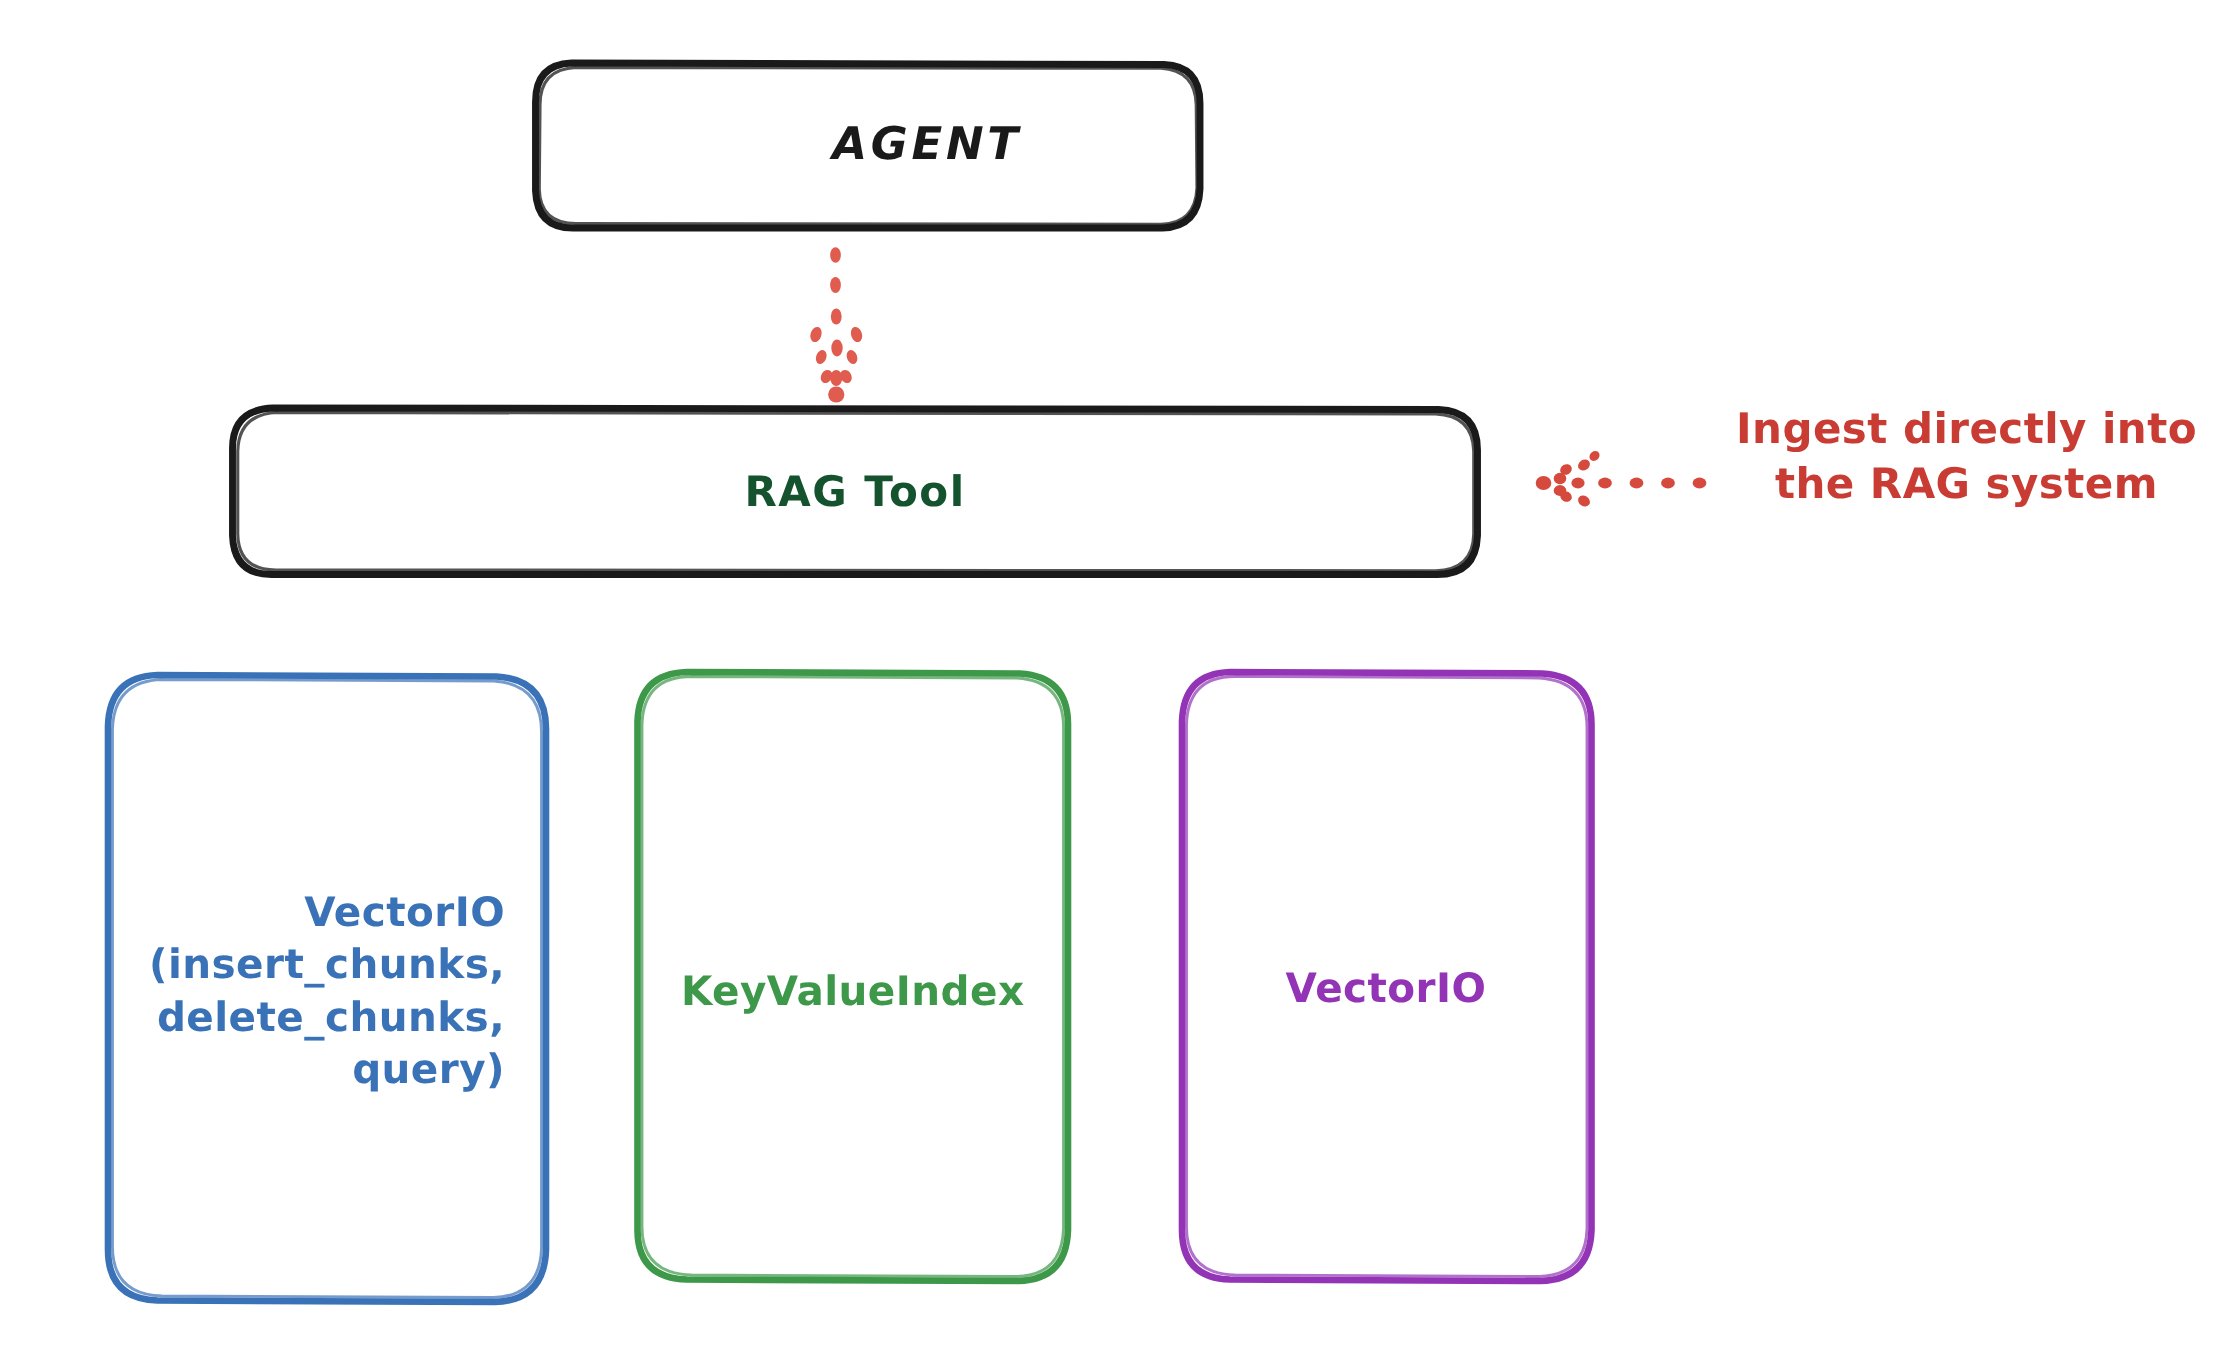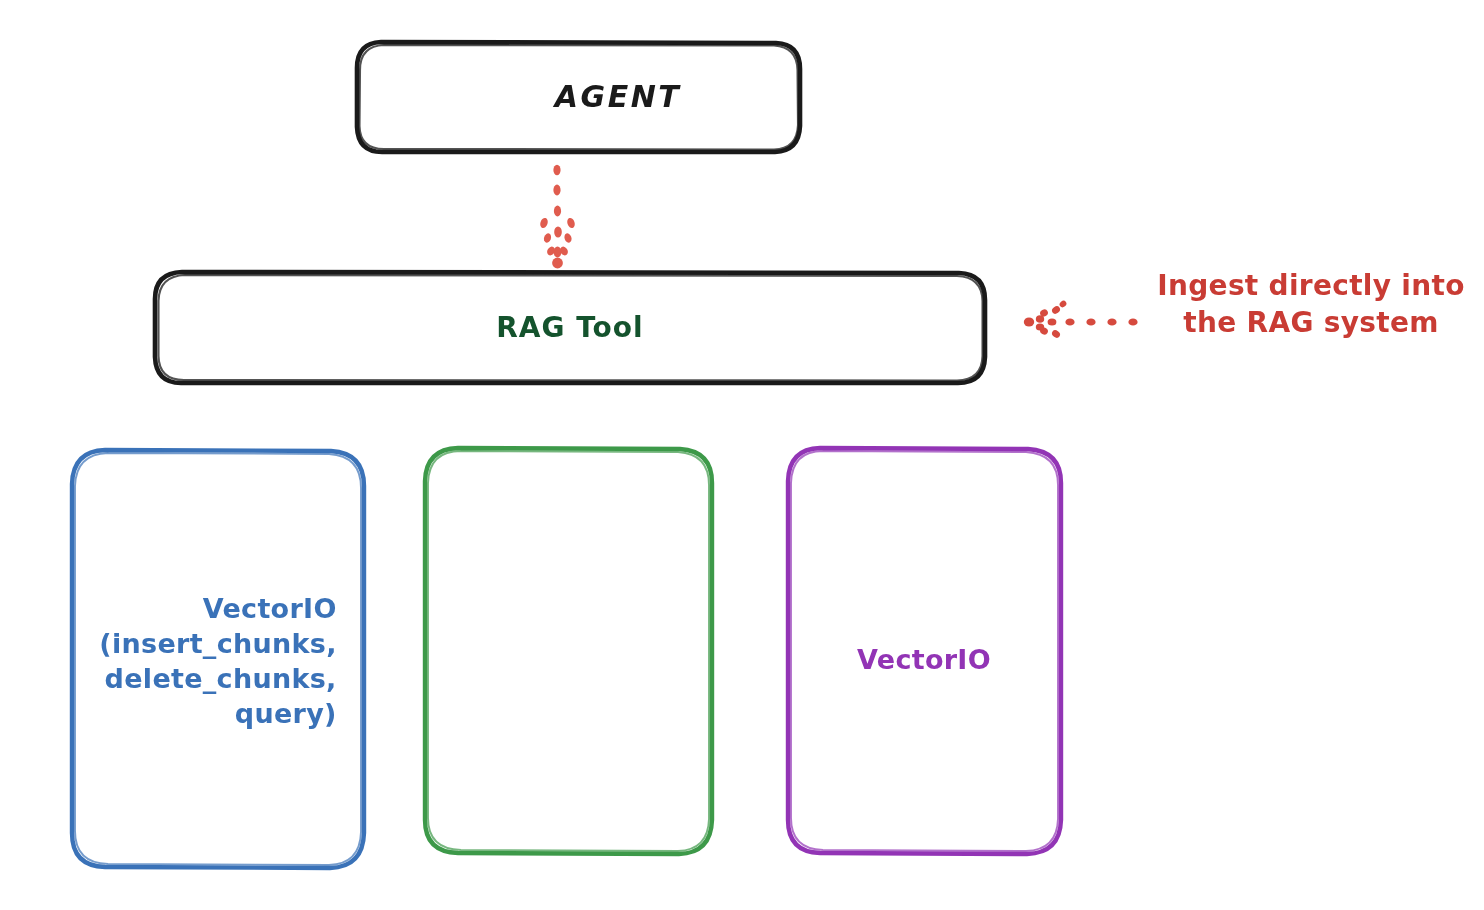--- a/index.html
+++ b/index.html
@@ -212,20 +212,21 @@
   <div class="provider-stack">
     <div class="provider-label">VectorIO
 (insert_chunks,
 delete_chunks,
 query)</div>
   </div>
 </div>
 
 <div class="node" id="node-keyvalueio">
   <div class="provider-stack">
+    <span class="provider-sub">KeyValueIndex</span>
   </div>
 </div>
 
 <div class="node" id="node-relationalio">
   <div class="provider-stack">
     <span class="provider-sub">VectorIO</span>
   </div>
 </div>
 
 <div id="annotation-text">Ingest directly into

